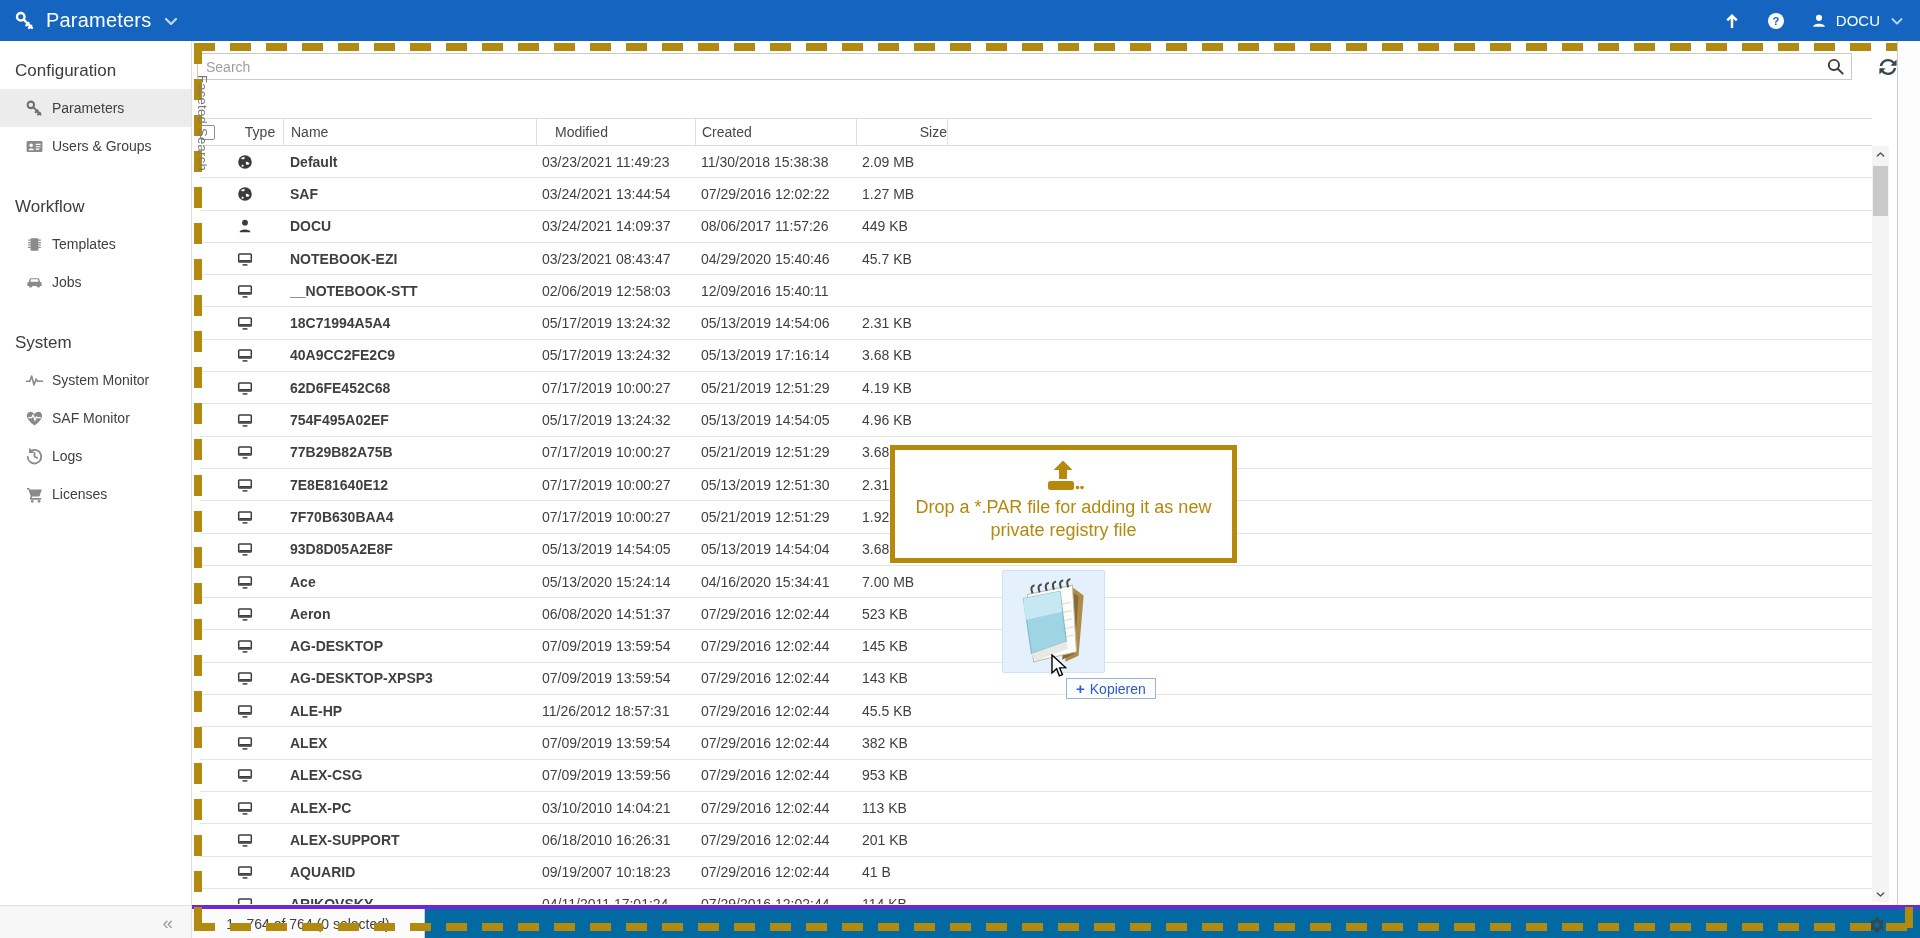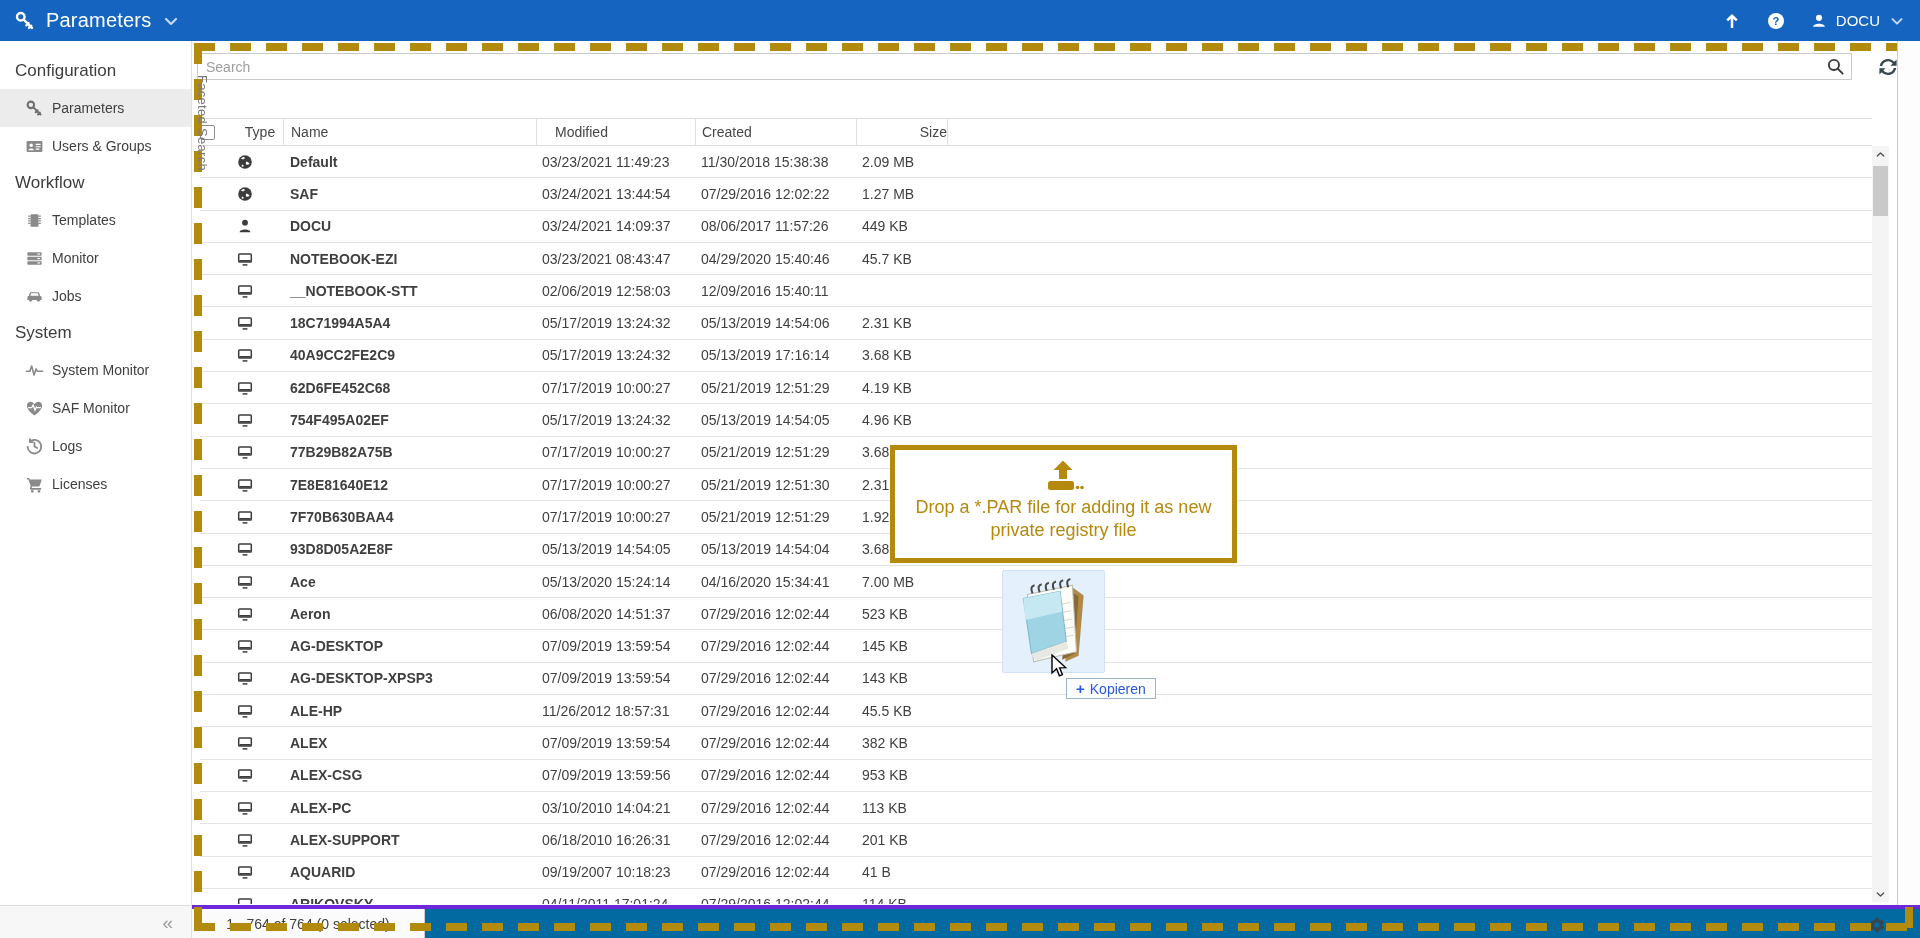--- a/index.html
+++ b/index.html
@@ -18,21 +18,21 @@
   .ic { display:inline-flex; align-items:center; justify-content:center; }
   .ic svg { display:block; }
   .ic-22 svg { width:22px; height:22px; }
   .ic-20 svg { width:20px; height:20px; }
   .ic-18 svg { width:18px; height:18px; }
   .tb-chev { color:rgba(255,255,255,.75); }
 
   
   .sidebar { position:absolute; left:0; top:41px; width:192px; bottom:0;
     background:#fff; border-right:1px solid #e0e0e0; z-index:20; }
-  .sb-header { line-height:36px; padding-left:15px;
+  .sb-header { margin-top:24px; line-height:36px; padding-left:15px;
     font-size:17px; color:#3d3d3d; }
   .sb-header:first-child { margin-top:12px; }
   .sb-item { height:38px; display:flex; align-items:center; padding-left:25px;
     gap:8px; cursor:pointer; color:#8a8a8a; }
   .sb-item .sb-label { font-size:14px; color:#3f3f3f; }
   .sb-item.active { background:#ececec; color:#6f6f6f; }
   .sb-item .ic svg { width:19px; height:19px; }
   .sb-bottom { position:absolute; left:0; right:0; bottom:0; height:33px;
     background:#f7f7f7; border-top:1px solid #ddd; display:flex;
     align-items:center; justify-content:flex-end; padding-right:18px; }
@@ -211,37 +211,20 @@
           <span class="ic">
             <svg viewBox="0 0 24 24">
               <rect x="7" y="4" width="10" height="16" rx="1" fill="currentColor"></rect>
               <path d="M4 6.5 h3 M4 9.5 h3 M4 12.5 h3 M4 15.5 h3 M17 6.5 h3 M17 9.5 h3 M17 12.5 h3 M17 15.5 h3" stroke="currentColor" stroke-width="1.6"></path>
             </svg>
           </span>
           <span class="sb-label">Templates</span>
         </div>
         <div class="sb-item">
           <span class="ic">
-            <svg viewBox="0 0 24 24">
-              <g fill="currentColor">
-                <rect x="3" y="4.2" width="18" height="4.4" rx=".8"></rect>
-                <rect x="3" y="9.8" width="18" height="4.4" rx=".8"></rect>
-                <rect x="3" y="15.4" width="18" height="4.4" rx=".8"></rect>
-              </g>
-              <g fill="#fff">
-                <rect x="15.6" y="5.7" width="3.4" height="1.4"></rect>
-                <rect x="15.6" y="11.3" width="3.4" height="1.4"></rect>
-                <rect x="15.6" y="16.9" width="3.4" height="1.4"></rect>
-              </g>
-            </svg>
-          </span>
-          <span class="sb-label">Monitor</span>
-        </div>
-        <div class="sb-item">
-          <span class="ic">
             <svg viewBox="0 0 24 24" fill="currentColor">
               <path d="M3 16.5 v-3.4 c0-1 .8-1.8 1.8-1.8 l1.1-3.4 c.2-.8 1-1.3 1.8-1.3 h8.6 c.8 0 1.6.5 1.8 1.3 l1.1 3.4 c1 0 1.8.8 1.8 1.8 v3.4 h-1.7 a2.4 2.4 0 0 1-4.7 0 H9.4 a2.4 2.4 0 0 1-4.7 0 Z"></path>
               <path d="M7.7 7.9 h8.6 l.9 3.1 H6.8 Z" fill="#fff"></path>
             </svg>
           </span>
           <span class="sb-label">Jobs</span>
         </div>
         <div class="sb-header">System</div>
         <div class="sb-item">
           <span class="ic">
@@ -481,21 +464,21 @@
             <span class="ic">
               <svg viewBox="0 0 16 16">
                 <rect x="1.7" y="2.9" width="12.6" height="8.2" rx=".9" fill="none" stroke="#3c3c3c" stroke-width="1.5"></rect>
                 <rect x="2.4" y="9" width="11.2" height="1.6" fill="#3c3c3c"></rect>
                 <path d="M5.6 13.9 h4.8" stroke="#3c3c3c" stroke-width="1.5"></path>
               </svg>
             </span>
           </span>
           <span class="c-name">7E8E81640E12</span>
           <span class="c-mod">07/17/2019 10:00:27</span>
-          <span class="c-cre">05/21/2019 12:51:30</span>
+          <span class="c-cre">05/13/2019 12:51:30</span>
           <span class="c-size">2.31 KB</span>
         </div>
         <div class="row">
           <span class="c-check"></span>
           <span class="c-type">
             <span class="ic">
               <svg viewBox="0 0 16 16">
                 <rect x="1.7" y="2.9" width="12.6" height="8.2" rx=".9" fill="none" stroke="#3c3c3c" stroke-width="1.5"></rect>
                 <rect x="2.4" y="9" width="11.2" height="1.6" fill="#3c3c3c"></rect>
                 <path d="M5.6 13.9 h4.8" stroke="#3c3c3c" stroke-width="1.5"></path>

